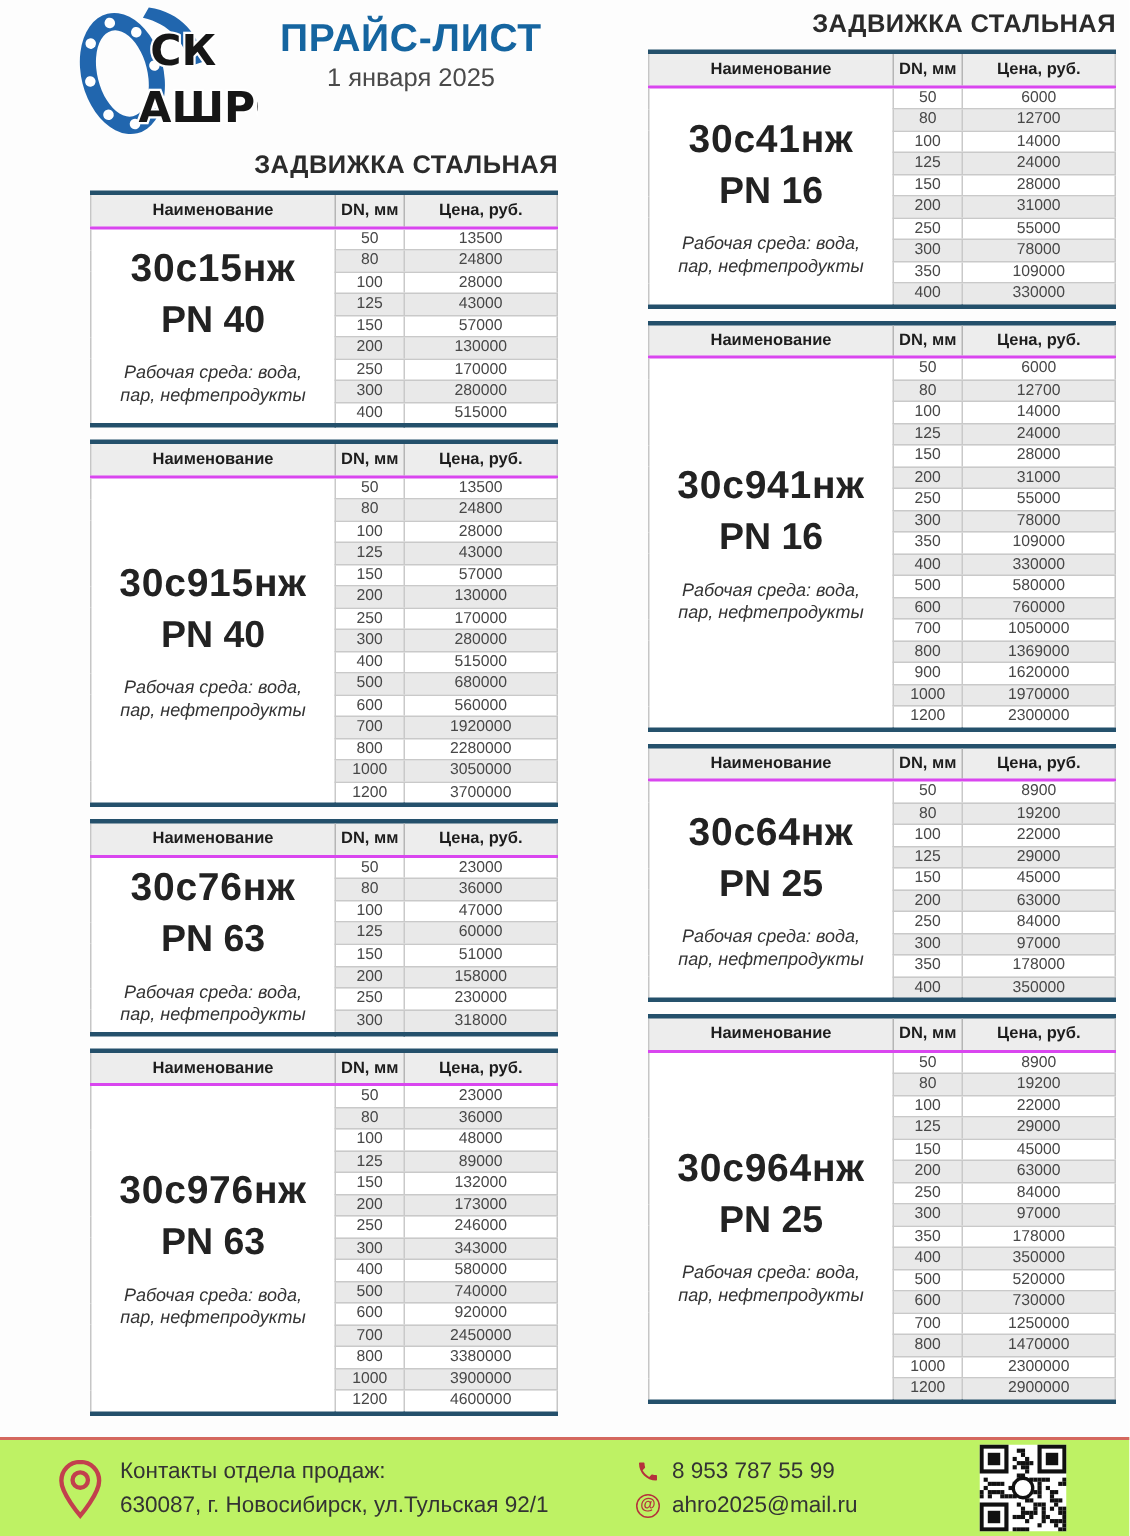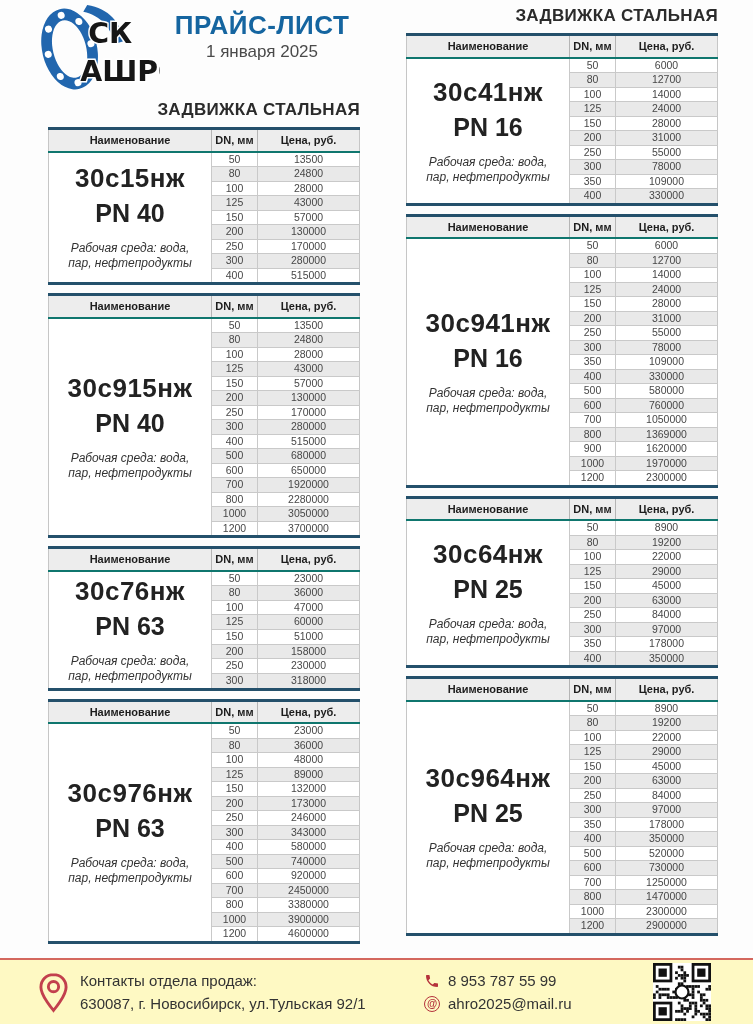--- a/index.html
+++ b/index.html
@@ -4,55 +4,55 @@
 <style>
   * { box-sizing: border-box; }
   html,body { margin:0; padding:0; }
   body {
     width:753px; height:1024px;
     background:#ffffff;
     font-family:"Liberation Sans", sans-serif;
     color:#222;
   }
   .page { position:relative; width:753px; height:1024px; overflow:hidden; background:#fdfdfd; }
-  .content { display:flex; padding:0 43px 0 48px; gap:46px; }
+  .content { display:flex; padding:0 43px 0 60px; gap:60px; }
   .col { width:312px; flex:0 0 312px; display:flex; flex-direction:column; }
 
   
   .header-block { display:flex; align-items:flex-start; height:92px; margin-top:4px; }
   .logo { flex:0 0 128px; margin-left:-16px; }
   .title-block { flex:1; text-align:center; padding-top:6px; margin-left:4px; }
   .page-title { margin:0; font-size:26px; font-weight:bold; color:#1565a0; letter-spacing:.5px; white-space:nowrap; }
   .page-date { font-size:17px; color:#4a4a4a; margin-top:1px; }
 
   .col-heading { font-size:17px; font-weight:bold; text-align:right; color:#2b2b2b;
                  letter-spacing:.3px; margin:4px 0 7px; white-space:nowrap; }
   .col-right .col-heading { margin-top:6px; }
 
   
   table.price-table { border-collapse:collapse; table-layout:fixed; width:100%;
     margin:0 0 8px 0; background:#fff;
     border-left:1px solid #c6c6c6; border-right:1px solid #c6c6c6;
     border-bottom:3px solid #24506b; }
-  .price-table th { background:#ededed; border-top:3px solid #24506b; border-bottom:2px solid #0f766e;
+  .price-table th { background:#ededed; border-top:3px solid #24506b; border-bottom:2px solid #d946ef;
     font-size:11px; font-weight:bold; color:#1d1d1d; height:23px; padding:0; }
   .price-table th + th { border-left:1px solid #b5b5b5; }
   .price-table td.dn, .price-table td.price {
     font-size:10.5px; color:#474747; text-align:center; height:13.5px; padding:0;
     border-bottom:1px solid #c9c9c9; border-left:1px solid #c9c9c9; line-height:13.5px; }
   .price-table tbody tr:nth-child(even) td.dn,
   .price-table tbody tr:nth-child(even) td.price { background:#e9e9e9; }
   .price-table td.product-cell { background:#fff; text-align:center; vertical-align:middle; padding:4px 6px; }
   .model { display:block; font-size:26px; font-weight:bold; color:#222; letter-spacing:.5px; }
   .pn { display:block; font-size:25px; font-weight:bold; color:#222; margin-top:5px; }
   .note { display:block; font-style:italic; font-size:12px; color:#333; margin-top:13px; line-height:1.25; padding:0 12px; }
 
   
   .footer { position:absolute; left:0; right:0; bottom:0; height:66px;
-    border-top:2px solid #d4685e; background:#fef9c3; }
+    border-top:2px solid #d4685e; background:#bef264; }
   .pin-icon { position:absolute; left:38px; top:12px; }
   .contact-text { position:absolute; left:80px; top:10px; font-size:15px; color:#333; line-height:1.5; }
   .phone-block { position:absolute; left:424px; top:9px; font-size:15px; color:#333; }
   .phone-row { display:flex; align-items:center; gap:8px; height:23px; }
   .email-icon-circle { width:16px; height:16px; border:1.7px solid #b5323c; border-radius:50%;
     color:#b5323c; font-size:10.5px; font-weight:bold; display:inline-flex;
     align-items:center; justify-content:center; line-height:1; }
   .qr { position:absolute; right:42px; top:3px; width:58px; height:58px; }
 </style>
 </head>
@@ -199,21 +199,21 @@
               <tr>
                 <td class="dn">400</td>
                 <td class="price">515000</td>
               </tr>
               <tr>
                 <td class="dn">500</td>
                 <td class="price">680000</td>
               </tr>
               <tr>
                 <td class="dn">600</td>
-                <td class="price">650000</td>
+                <td class="price">560000</td>
               </tr>
               <tr>
                 <td class="dn">700</td>
                 <td class="price">1920000</td>
               </tr>
               <tr>
                 <td class="dn">800</td>
                 <td class="price">2280000</td>
               </tr>
               <tr>

